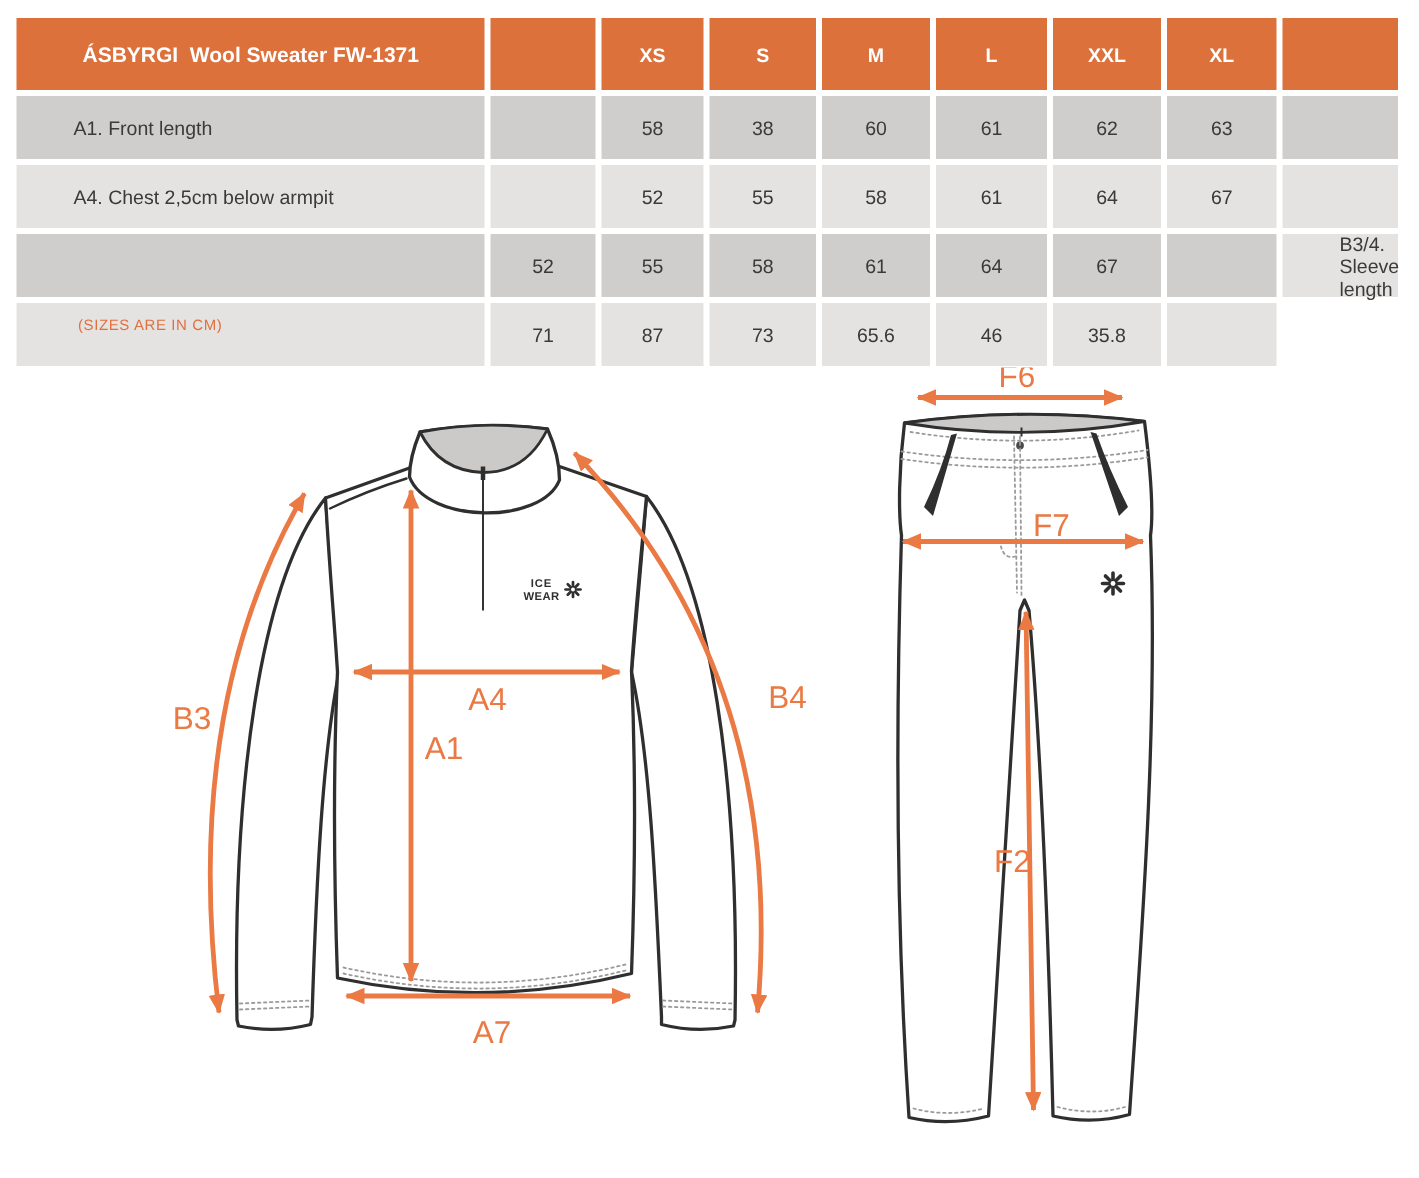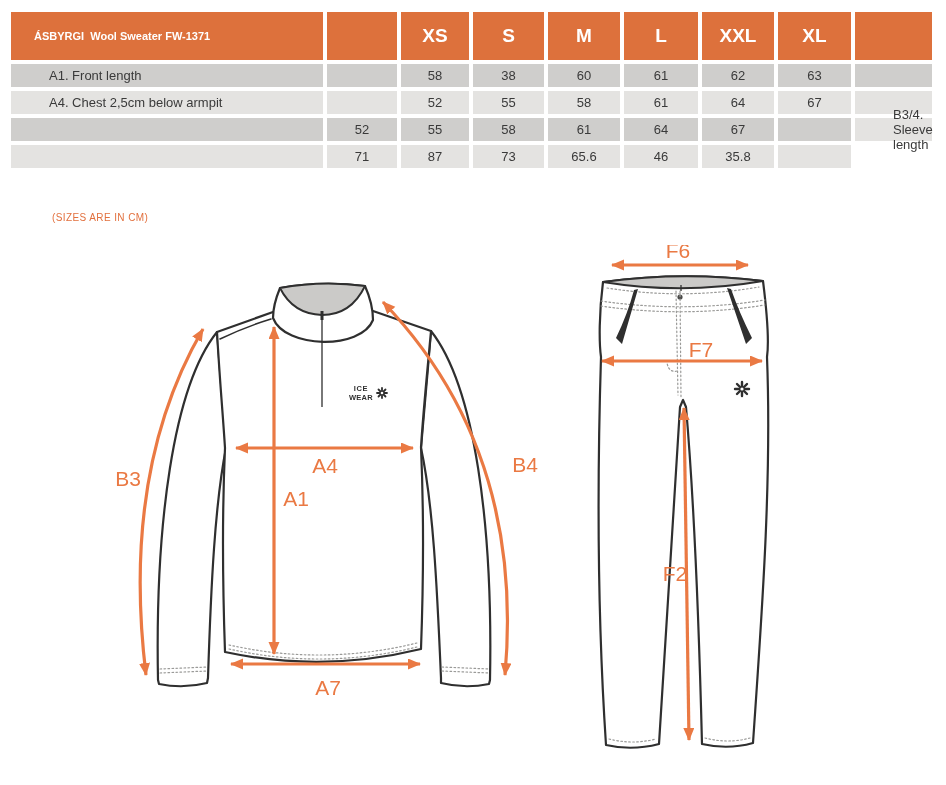--- a/index.html
+++ b/index.html
@@ -19,29 +19,29 @@
   
   .size-table{
     position:absolute;left:11px;top:12px;
     display:grid;
     grid-template-columns:312px 70px 68px 71px 72px 74px 72px 73px 77px;
     gap:4px;
   }
   .cell{
     display:flex;align-items:center;justify-content:center;
     font-size:13px;color:var(--cell-text);
-    height:23px;
+    height:42px;
   }
   .cell.head{
     height:48px;background:var(--header-orange);
-    color:#fff;font-weight:bold;font-size:19px;
+    color:#fff;font-weight:bold;font-size:13px;
   }
   .cell.title{
-    justify-content:flex-start;padding-left:23px;box-sizing:border-box;
-    font-size:11px;white-space:pre;
+    justify-content:flex-start;padding-left:44px;box-sizing:border-box;
+    font-size:14px;white-space:pre;
   }
   .cell.label{
     justify-content:flex-start;padding-left:38px;box-sizing:border-box;
   }
   .r-dark{background:var(--row-dark);}
   .r-light{background:var(--row-light);}
 
   
   .note{
     position:absolute;left:52px;top:212px;

